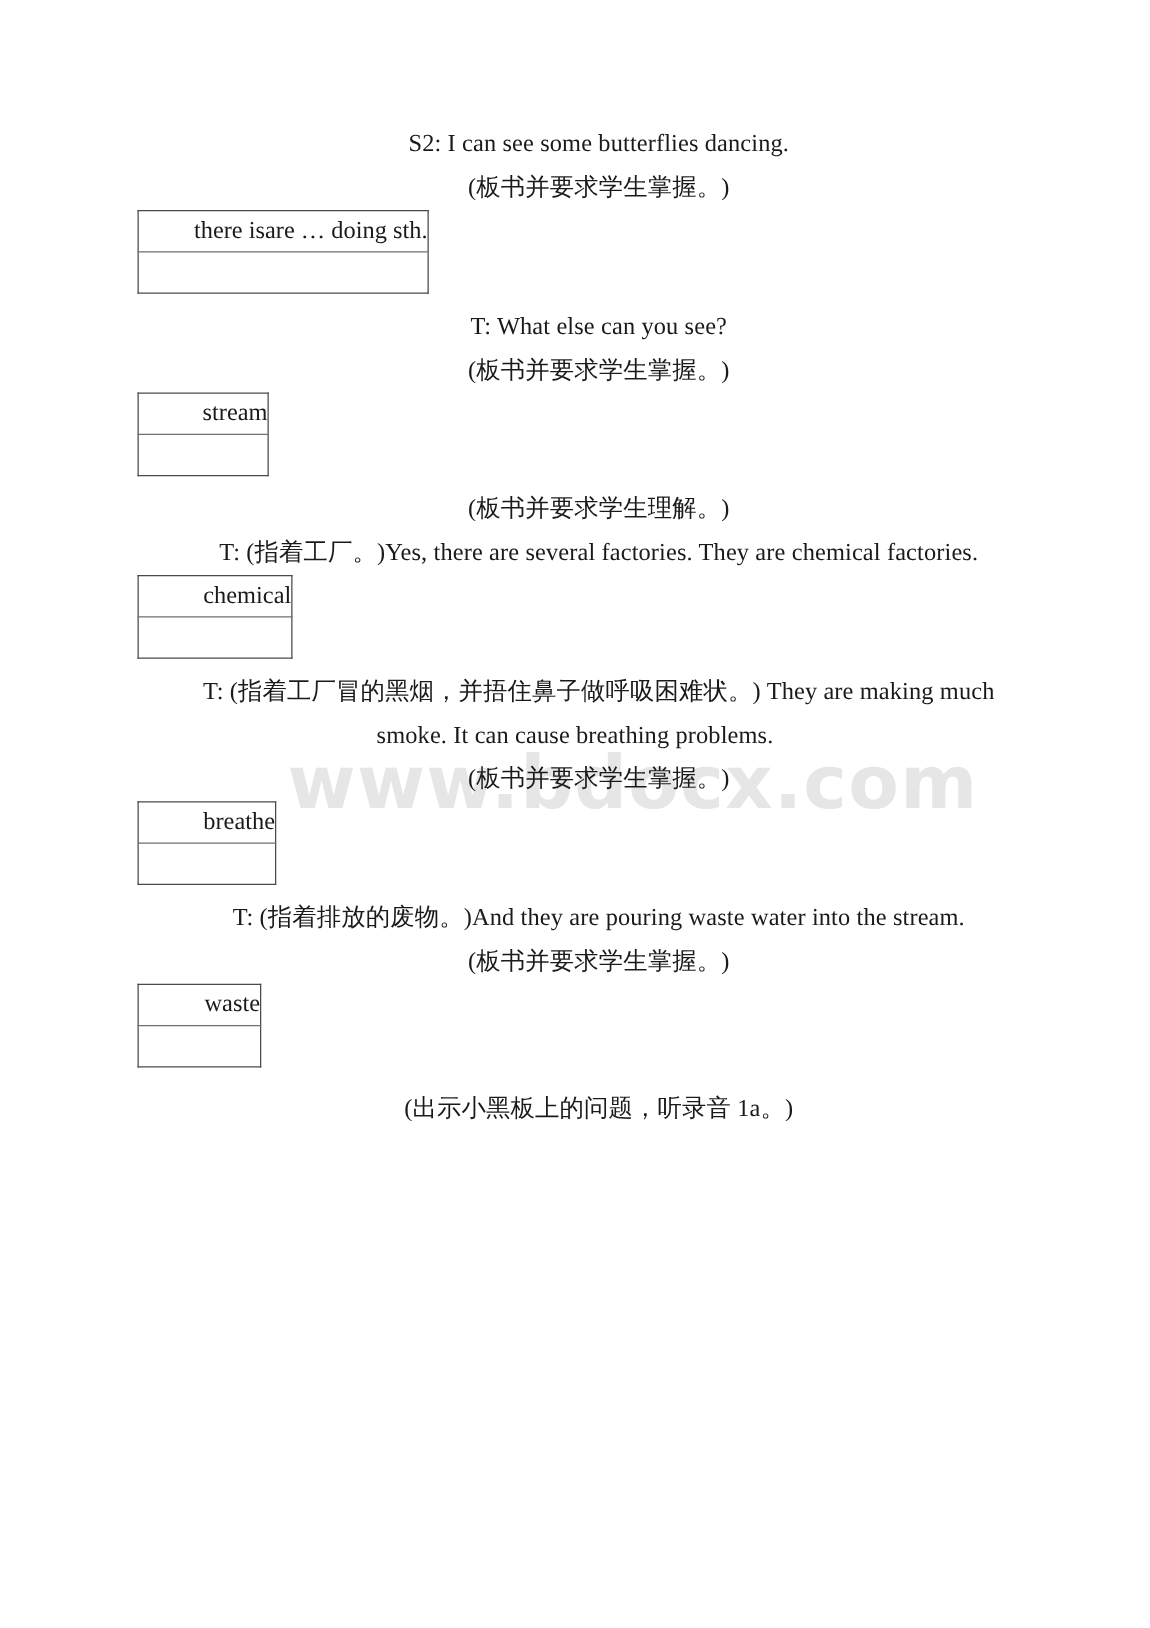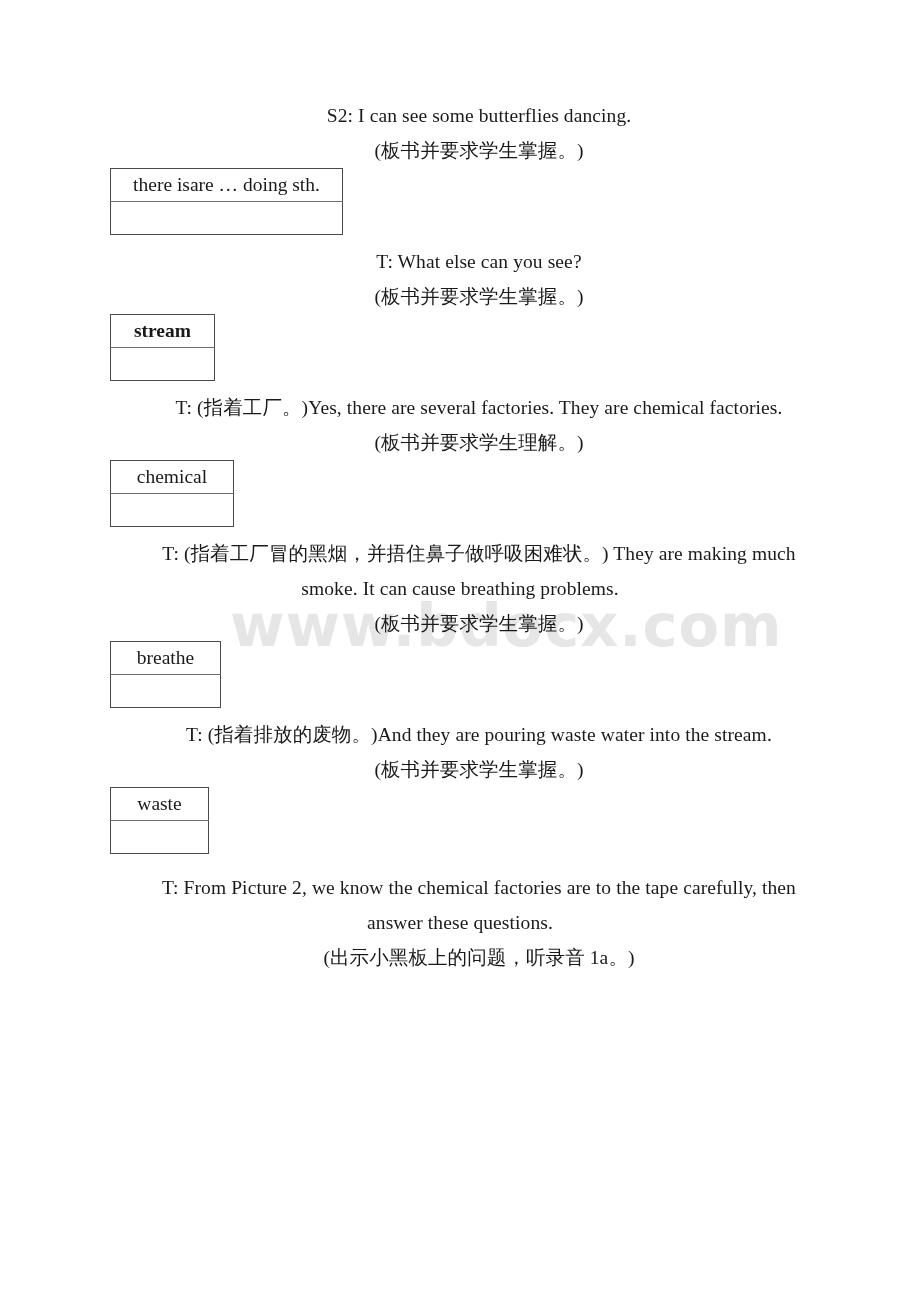--- a/index.html
+++ b/index.html
@@ -73,23 +73,24 @@
     border: 1.3px solid #4a4a4a;
     padding: 0;
     height: 32px;
     font-size: 19.5px;
     text-align: center;
     vertical-align: middle;
     line-height: 32px;
   }
   table.wordbox td.top {
     border-bottom: 1.3px solid #6e6e6e;
+    text-align: right;
   }
   .wb-wide  { width: 231px; }
-  .wb-stream   { width: 103px; font-weight: bold; }
+  .wb-stream   { width: 103px; }
   .wb-chemical { width: 122px; border-radius: 15px; }
   .wb-breathe  { width: 109px; }
   .wb-waste    { width: 97px; }
 
   .boxwrap { margin: 0; padding: 0; }
 </style>
 </head>
 <body>
 
 <div id="page">
@@ -127,22 +128,22 @@
         </tr>
         <tr>
           <td class="wb-stream"></td>
         </tr>
       </tbody>
         </table>
     </div>
 
     <p class="spacer-sm"></p>
 
+    <p class="para cjk">(板书并要求学生理解。)</p>
     <p class="para">T: (指着工厂。)Yes, there are several factories. They are chemical factories.</p>
-    <p class="para cjk">(板书并要求学生理解。)</p>
 
     <div class="boxwrap">
       <table class="wordbox">
         <tbody>
             <tr>
           <td class="top wb-chemical">chemical</td>
         </tr>
         <tr>
           <td class="wb-chemical"></td>
         </tr>
@@ -181,17 +182,16 @@
         </tr>
         <tr>
           <td class="wb-waste"></td>
         </tr>
       </tbody>
         </table>
     </div>
 
     <p class="spacer-md"></p>
 
-    <p class="para">T: From Picture 2, we know the chemical factories are to the tape carefully, then answer these questions.</p>
     <p class="para cjk">(出示小黑板上的问题，听录音 1a。)</p>
 
   </div>
 </div>
 
 </body></html>

